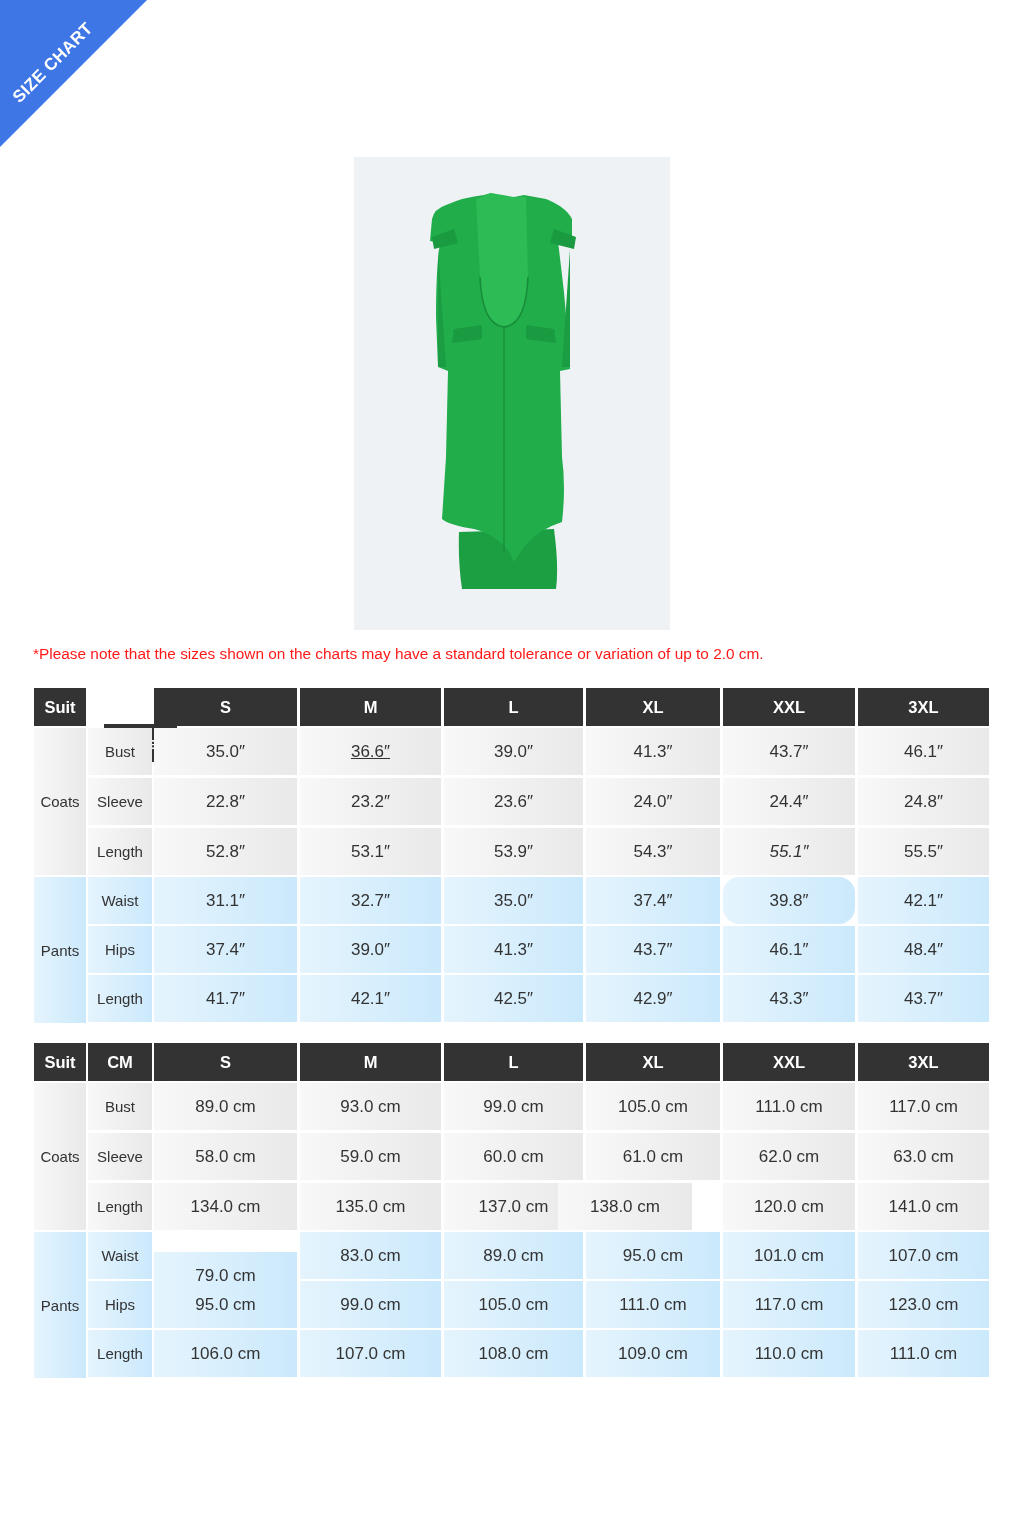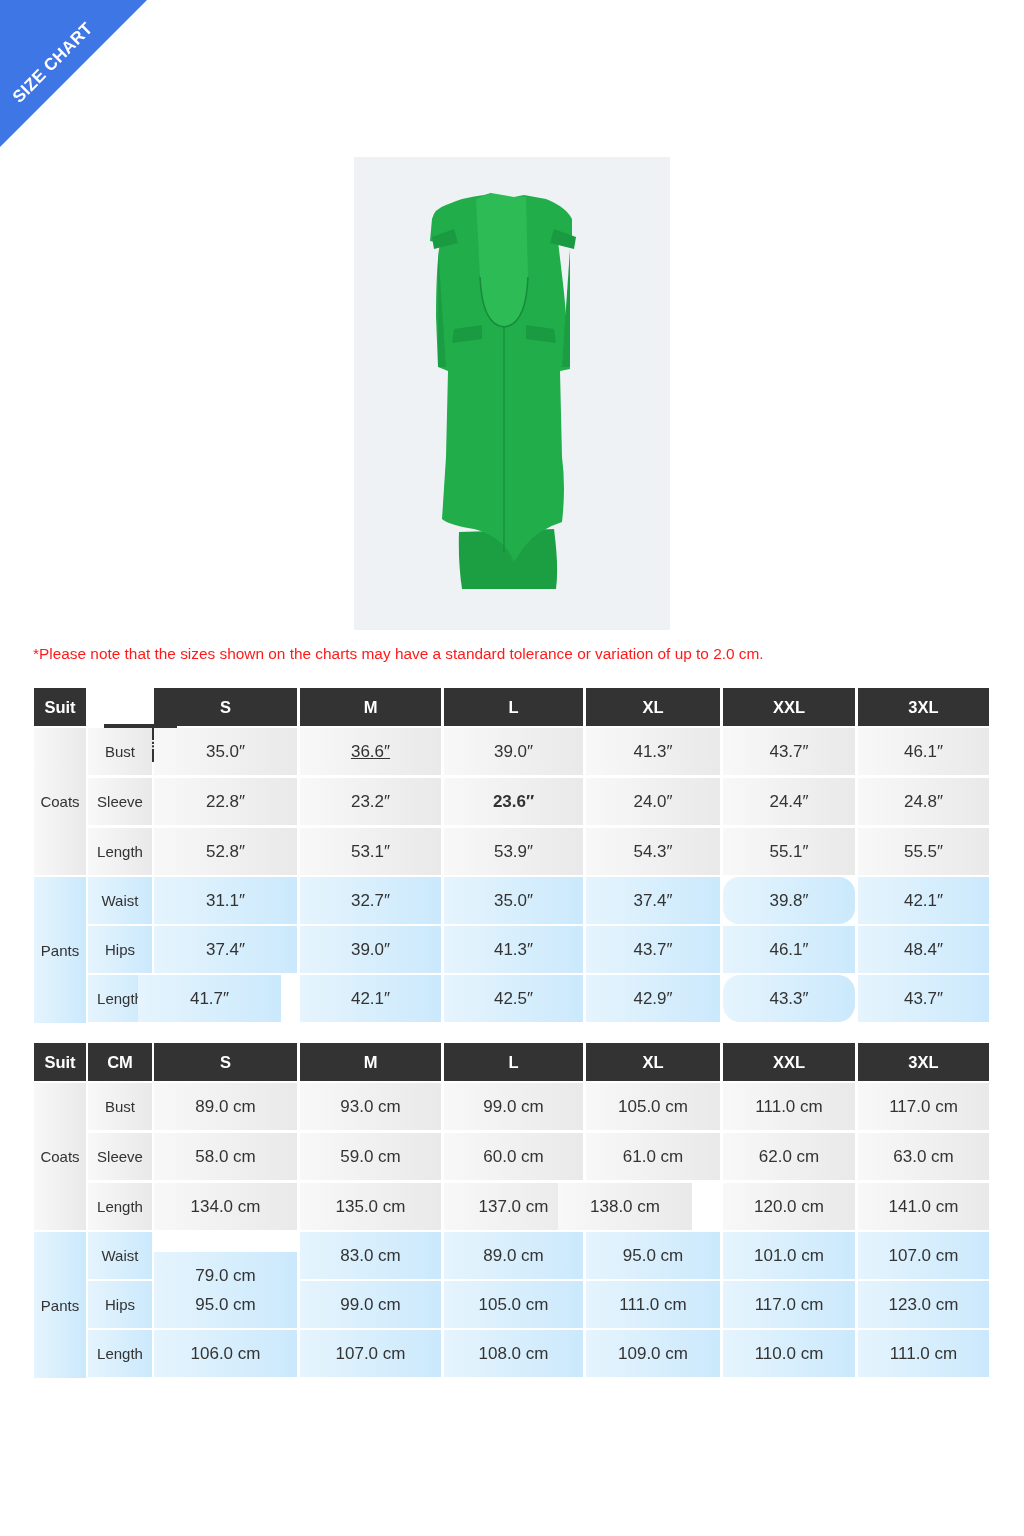--- a/index.html
+++ b/index.html
@@ -93,32 +93,32 @@
     <div class="cell" style="left:266px;width:141px;text-decoration:underline;">36.6″</div>
     <div class="cell" style="left:410px;width:139px;">39.0″</div>
     <div class="cell" style="left:552px;width:134px;">41.3″</div>
     <div class="cell" style="left:689px;width:132px;">43.7″</div>
     <div class="cell" style="left:824px;width:131px;">46.1″</div>
   </div>
   <div class="row coats" style="top:90px;">
     <div class="cell lbl" style="left:54px;width:64px;">Sleeve</div>
     <div class="cell" style="left:120px;width:143px;">22.8″</div>
     <div class="cell" style="left:266px;width:141px;">23.2″</div>
-    <div class="cell" style="left:410px;width:139px;font-weight:bold;">23.6″</div>
+    <div class="cell" style="left:410px;width:139px;">23.6″</div>
     <div class="cell" style="left:552px;width:134px;">24.0″</div>
     <div class="cell" style="left:689px;width:132px;">24.4″</div>
     <div class="cell" style="left:824px;width:131px;">24.8″</div>
   </div>
   <div class="row coats" style="top:140px;">
     <div class="cell lbl" style="left:54px;width:64px;">Length</div>
     <div class="cell" style="left:120px;width:143px;">52.8″</div>
     <div class="cell" style="left:266px;width:141px;">53.1″</div>
     <div class="cell" style="left:410px;width:139px;">53.9″</div>
     <div class="cell" style="left:552px;width:134px;">54.3″</div>
-    <div class="cell" style="left:689px;width:132px;">55.1″</div>
+    <div class="cell" style="left:689px;width:132px;font-style:italic;">55.1″</div>
     <div class="cell" style="left:824px;width:131px;">55.5″</div>
   </div>
 
   <div class="row pants" style="top:189px;">
     <div class="cell lbl" style="left:54px;width:64px;">Waist</div>
     <div class="cell" style="left:120px;width:143px;">31.1″</div>
     <div class="cell" style="left:266px;width:141px;">32.7″</div>
     <div class="cell" style="left:410px;width:139px;">35.0″</div>
     <div class="cell" style="left:552px;width:134px;">37.4″</div>
     <div class="cell" style="left:689px;width:132px;border-radius:16px;">39.8″</div>
@@ -128,25 +128,25 @@
     <div class="cell lbl" style="left:54px;width:64px;">Hips</div>
     <div class="cell" style="left:120px;width:143px;">37.4″</div>
     <div class="cell" style="left:266px;width:141px;">39.0″</div>
     <div class="cell" style="left:410px;width:139px;">41.3″</div>
     <div class="cell" style="left:552px;width:134px;">43.7″</div>
     <div class="cell" style="left:689px;width:132px;">46.1″</div>
     <div class="cell" style="left:824px;width:131px;">48.4″</div>
   </div>
   <div class="row pants" style="top:287px;">
     <div class="cell lbl" style="left:54px;width:64px;">Length</div>
-    <div class="cell" style="left:104px;width:143px;">41.7″</div>
+    <div class="cell" style="left:120px;width:143px;">41.7″</div>
     <div class="cell" style="left:266px;width:141px;">42.1″</div>
     <div class="cell" style="left:410px;width:139px;">42.5″</div>
     <div class="cell" style="left:552px;width:134px;">42.9″</div>
-    <div class="cell" style="left:689px;width:132px;border-radius:17px;">43.3″</div>
+    <div class="cell" style="left:689px;width:132px;">43.3″</div>
     <div class="cell" style="left:824px;width:131px;">43.7″</div>
   </div>
 </div>
 
 <div class="tbl" style="top:1043px;">
   <div class="row hdr" style="top:0;">
     <div class="cell" style="left:0;width:52px;">Suit</div>
     <div class="cell" style="left:54px;width:64px;">CM</div>
     <div class="cell" style="left:120px;width:143px;">S</div>
     <div class="cell" style="left:266px;width:141px;">M</div>

